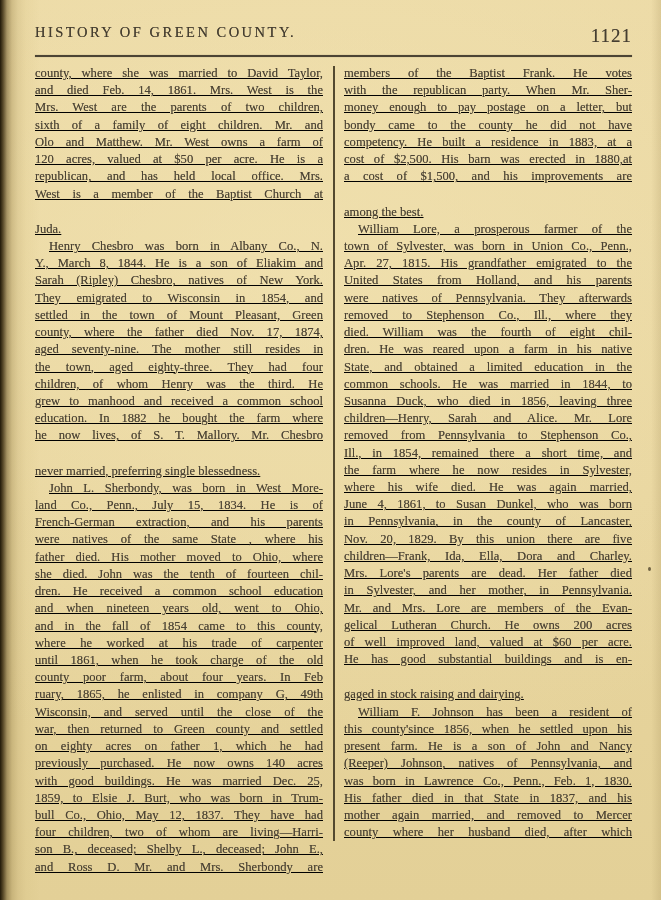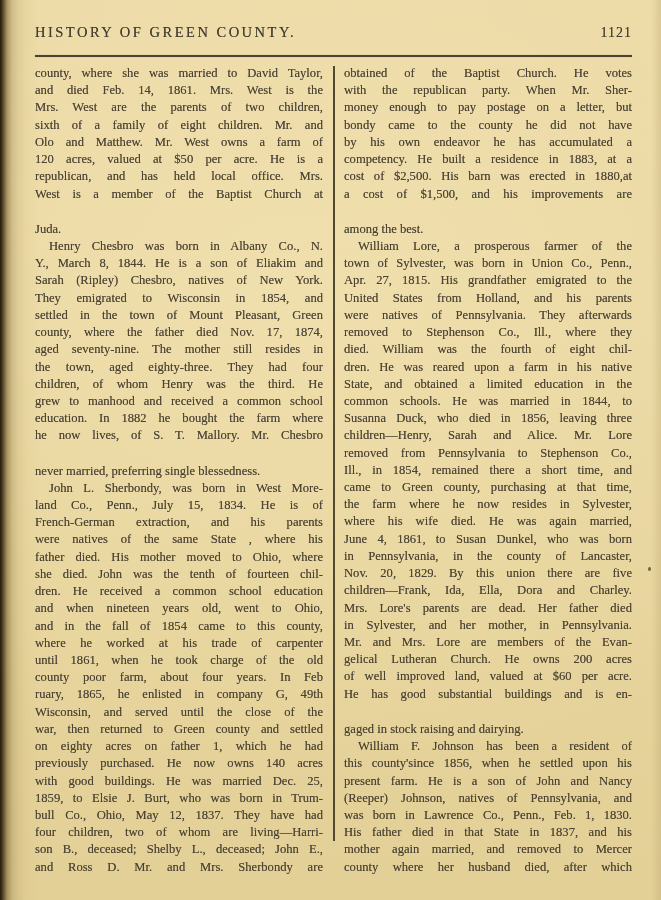--- a/index.html
+++ b/index.html
@@ -32,34 +32,34 @@
     color: #453e31;
   }
   .head-title {
     position: absolute; left: 0; right: 4px; top: 0;
     text-align: left;
     font-size: 14.5px; letter-spacing: 2.5px;
     text-shadow: 0 0 0.5px rgba(62,54,40,0.7);
   }
   .head-page-number {
     position: absolute; right: 0; top: 1px;
-    font-size: 14px; letter-spacing: 1px;
+    font-size: 19px; letter-spacing: 1px;
     text-shadow: 0 0 0.5px rgba(62,54,40,0.6);
     font-family: Liberation Serif, serif;
   }
   .head-rule {
     position: absolute; left: 35px; top: 55px; width: 597px; height: 2px;
     background: #4c4434;
     box-shadow: 0 0 1px rgba(76,68,52,0.6);
   }
   .columns {
     position: absolute; left: 35px; top: 66px; width: 597px;
     display: flex;
   }
-  .col { width: 288px; }
+  .col { width: 288px; text-decoration: underline; }
   .col-divider {
     width: 1.5px; margin: 0 9.5px 0 10px;
     background: #53492f;
     height: 775px;
   }
   .line {
     height: 17.22px;
     font-size: 12.6px;
     color: #4a4234;
     text-align: justify;
@@ -131,44 +131,42 @@
         <div class="line">previously purchased.  He now owns 140 acres</div>
         <div class="line">with good buildings.  He was married Dec. 25,</div>
         <div class="line">1859, to Elsie J. Burt, who was born in Trum-</div>
         <div class="line">bull Co., Ohio, May 12, 1837.  They have had</div>
         <div class="line">four children, two of whom are living—Harri-</div>
         <div class="line">son B., deceased; Shelby L., deceased; John E.,</div>
         <div class="line">and Ross D.  Mr. and Mrs. Sherbondy are</div>
       </div>
     <div class="col-divider"></div>
     <div class="col">
-        <div class="line">obtained of the Baptist Church.  He votes</div>
+        <div class="line">members of the Baptist Frank.  He votes</div>
         <div class="line">with the republican party.  When Mr. Sher-</div>
         <div class="line">money enough to pay postage on a letter, but</div>
         <div class="line">bondy came to the county he did not have</div>
-        <div class="line">by his own endeavor he has accumulated a</div>
         <div class="line">competency.  He built a residence in 1883, at a</div>
         <div class="line">cost of $2,500.  His barn was erected in 1880,at</div>
         <div class="line">a cost of $1,500, and his improvements are</div>
         <div class="line p-end">among the best.</div>
         <div class="line p-start">William Lore, a prosperous farmer of the</div>
         <div class="line">town of Sylvester, was born in Union Co., Penn.,</div>
         <div class="line">Apr. 27, 1815.  His grandfather emigrated to the</div>
         <div class="line">United States from Holland, and his parents</div>
         <div class="line">were natives of Pennsylvania. They afterwards</div>
         <div class="line">removed to Stephenson Co., Ill., where they</div>
         <div class="line">died.  William was the fourth of eight chil-</div>
         <div class="line">dren.  He was reared upon a farm in his native</div>
         <div class="line">State, and obtained a limited education in the</div>
         <div class="line">common schools.  He was married in 1844, to</div>
         <div class="line">Susanna Duck, who died in 1856, leaving three</div>
         <div class="line">children—Henry, Sarah and Alice.  Mr. Lore</div>
         <div class="line">removed from Pennsylvania to Stephenson Co.,</div>
         <div class="line">Ill., in 1854, remained there a short time, and</div>
-        <div class="line">came to Green county, purchasing at that time,</div>
         <div class="line">the farm where he now resides in Sylvester,</div>
         <div class="line">where his wife died.  He was again married,</div>
         <div class="line">June 4, 1861, to Susan Dunkel, who was born</div>
         <div class="line">in Pennsylvania, in the county of Lancaster,</div>
         <div class="line">Nov. 20, 1829.  By this union there are five</div>
         <div class="line">children—Frank, Ida, Ella, Dora and Charley.</div>
         <div class="line">Mrs. Lore's parents are dead.  Her father died</div>
         <div class="line">in Sylvester, and her mother, in Pennsylvania.</div>
         <div class="line">Mr. and Mrs. Lore are members of the Evan-</div>
         <div class="line">gelical Lutheran Church.  He owns 200 acres</div>

